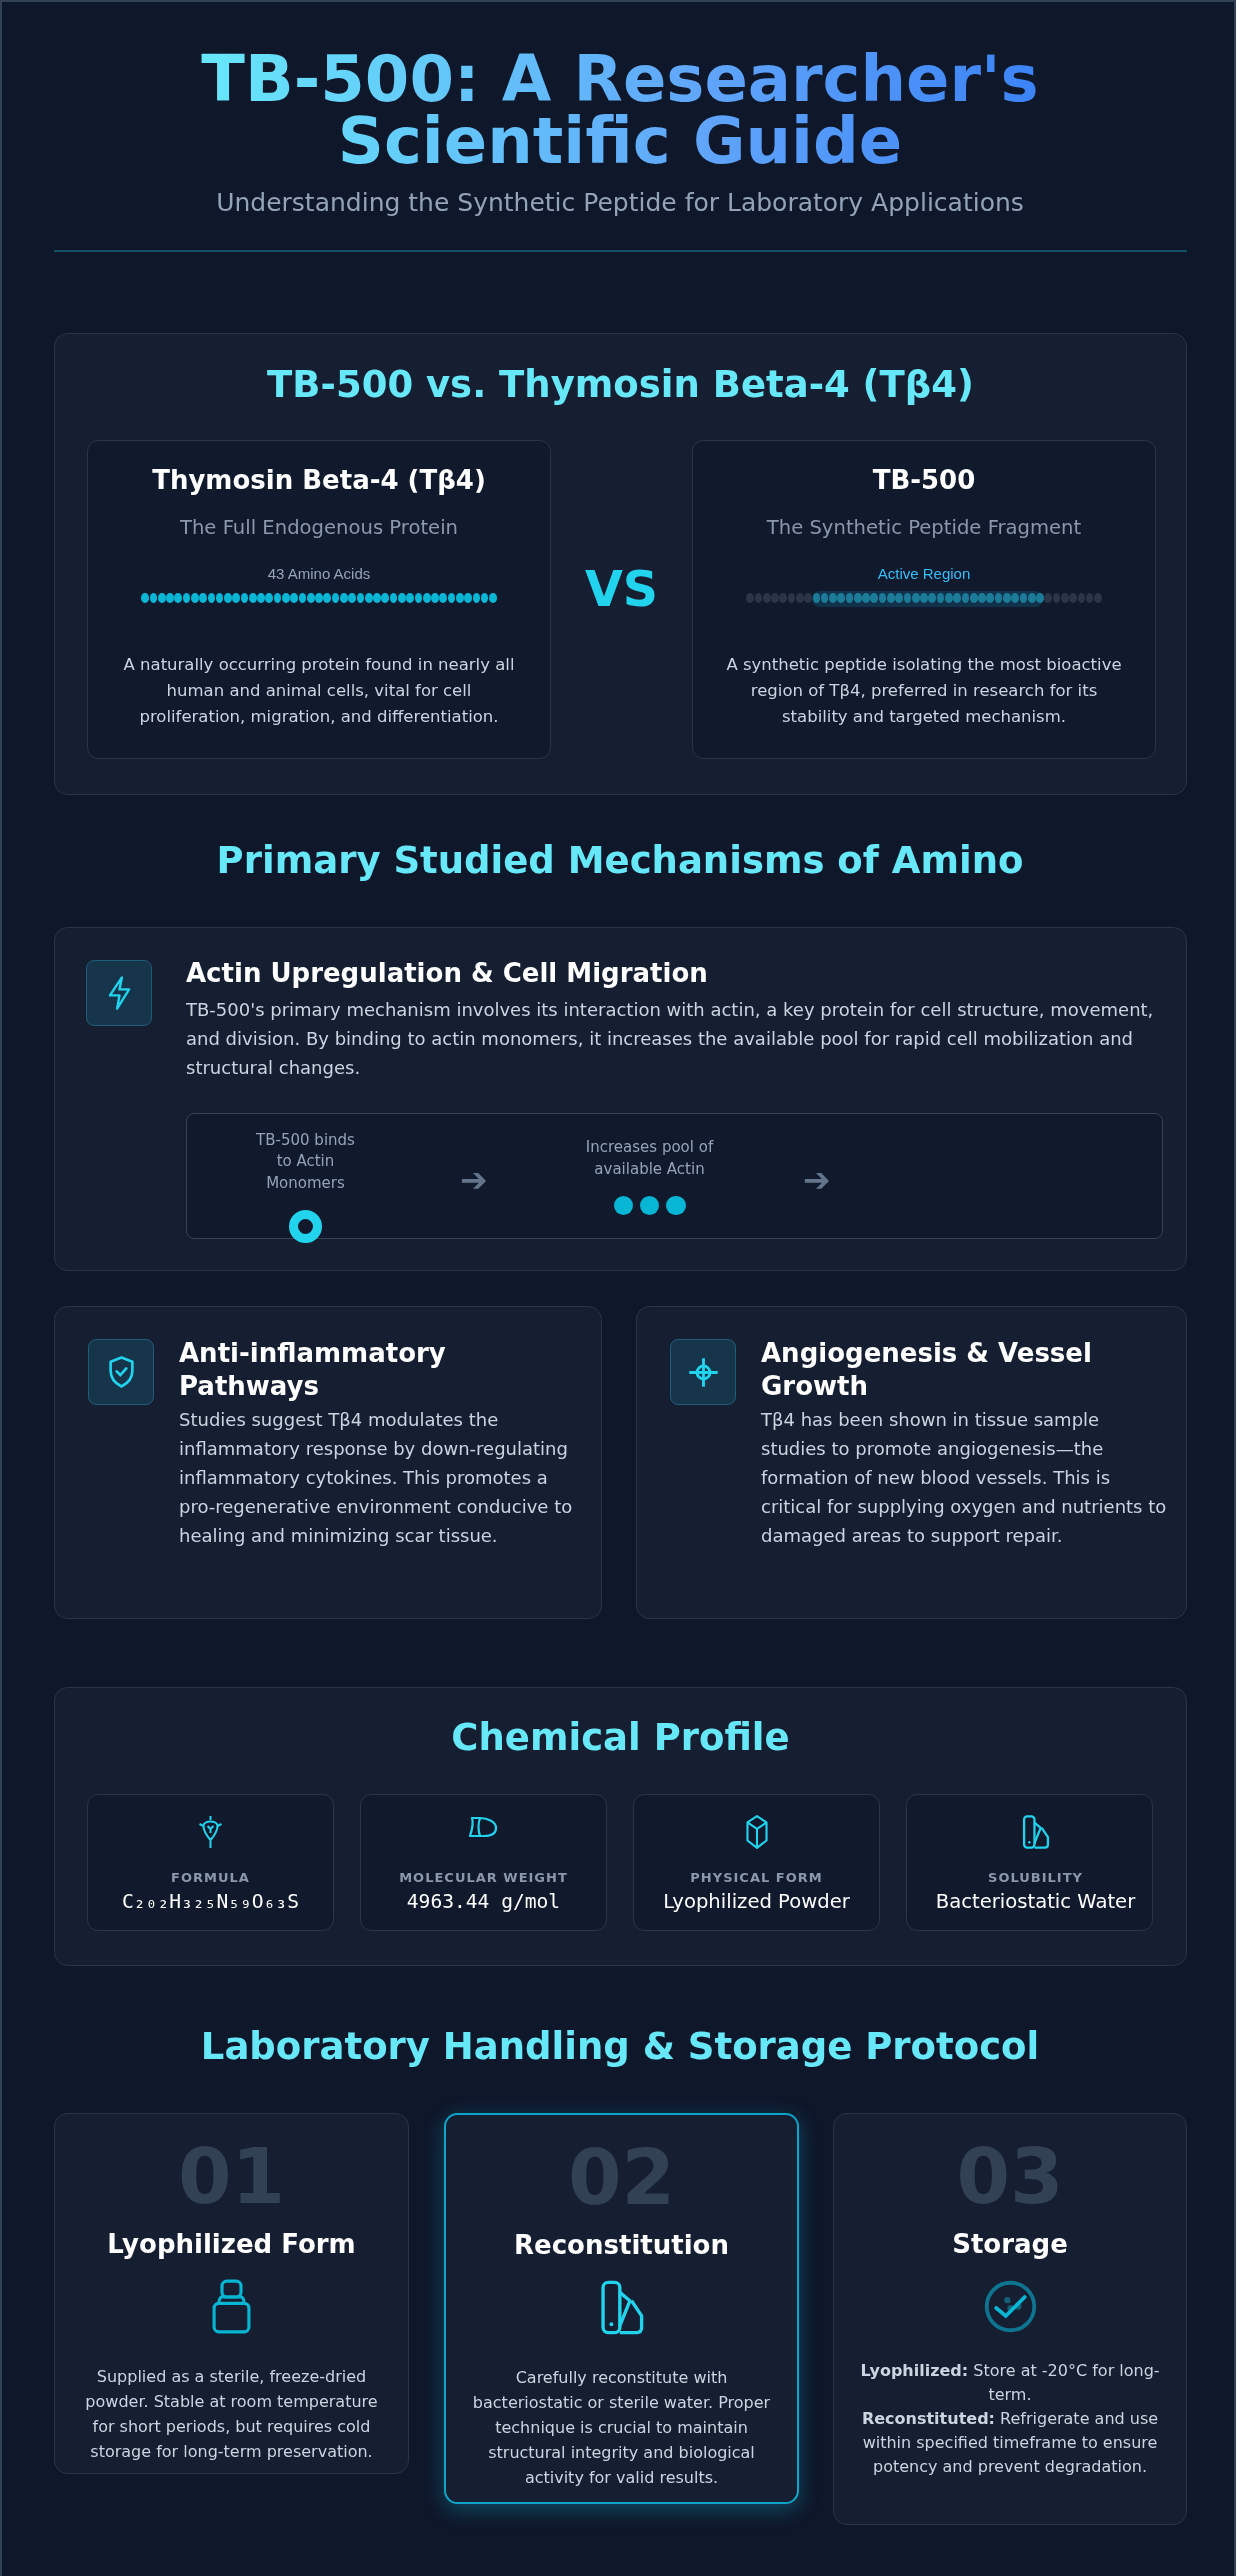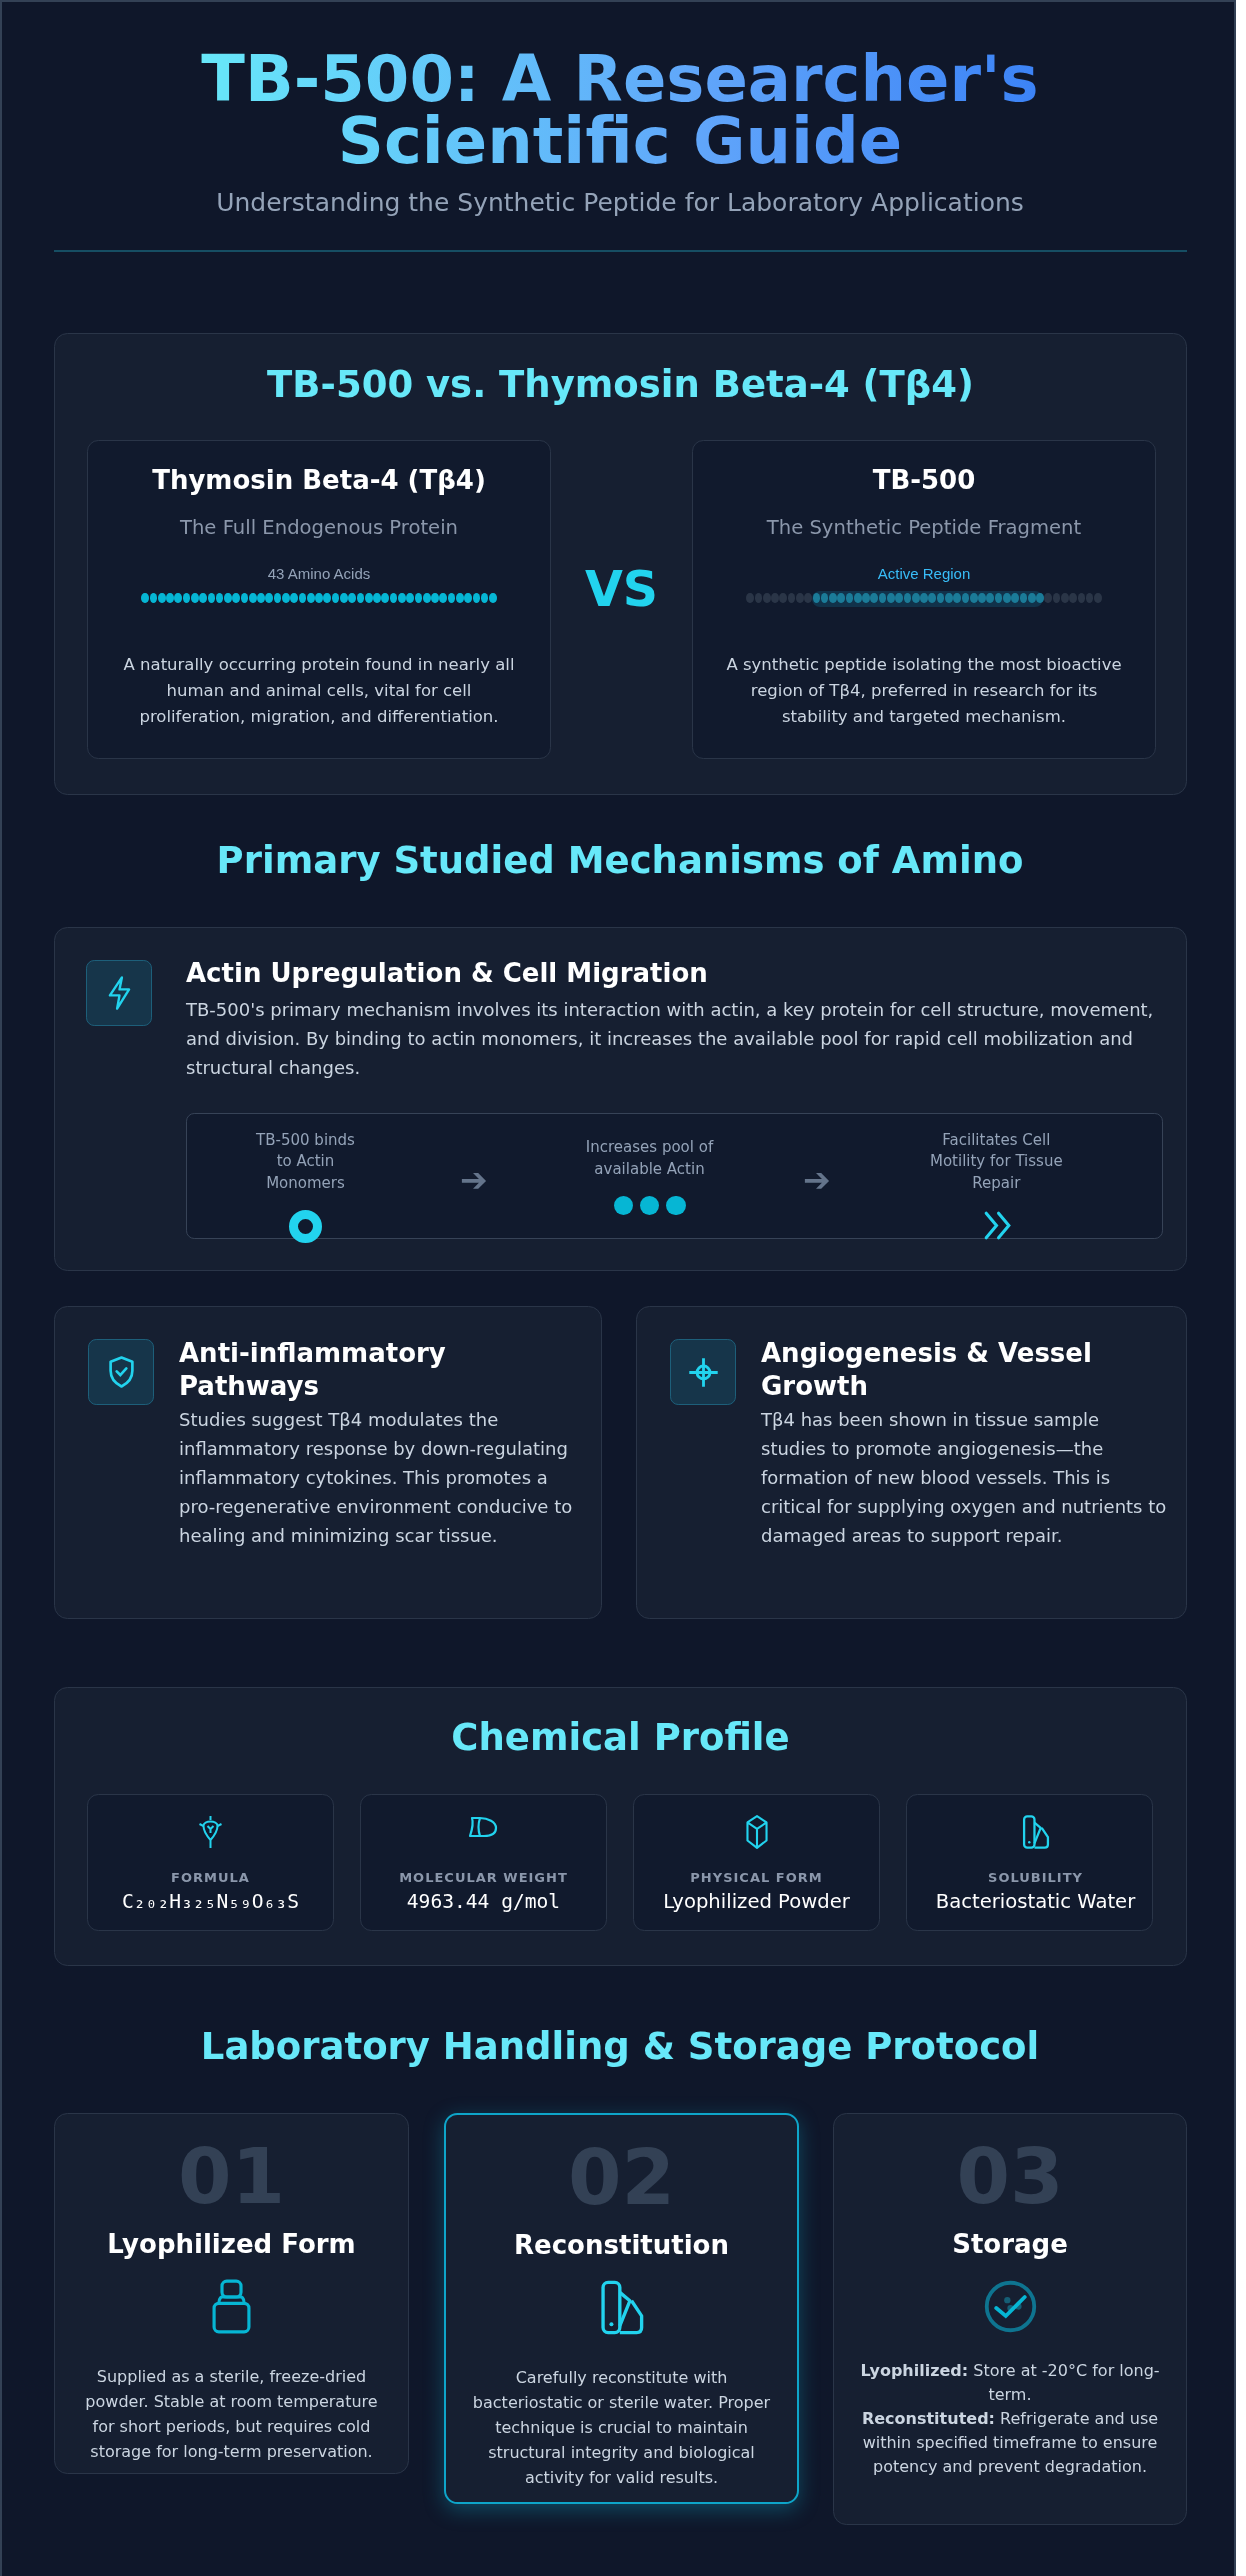--- a/index.html
+++ b/index.html
@@ -231,28 +231,20 @@
       <div class="flow-arrow" style="left:273px;">➔</div>
       <div class="flow-step" style="left:385px; top:23px;text-align:center;">
         <div class="lbl" style="width:134px; margin:0 auto;">Increases pool of available Actin</div>
         <div style="margin:15.5px auto 0; width:72px; display:flex; justify-content:space-between;">
           <span style="width:19.6px;height:19.6px;border-radius:50%;background:#06b6d4;"></span>
           <span style="width:19.6px;height:19.6px;border-radius:50%;background:#06b6d4;"></span>
           <span style="width:19.6px;height:19.6px;border-radius:50%;background:#06b6d4;"></span>
         </div>
       </div>
       <div class="flow-arrow" style="left:616px;">➔</div>
-      <div class="flow-step" style="left:732px; top:15.5px;">
-        <div class="lbl" style="width:165px; margin:0 0 0 -5.2px;">Facilitates Cell Motility for Tissue Repair</div>
-        <div style="margin:15.5px auto 0; width:36px;">
-          <svg width="36" height="31" viewBox="0 0 70 60">
-              <path d="M14 6 L34 30 L14 54 M38 6 L58 30 L38 54" fill="none" stroke="#22d3ee" stroke-width="6" stroke-linecap="round"></path>
-            </svg>
-        </div>
-      </div>
     </div>
   </div>
 
   <div class="card mech2">
     <div class="icon-box" style="left:33px; top:32px;">
       <svg width="29" height="34" viewBox="0 0 24 28">
           <path d="M12 2 L21 5.5 V13 C21 19 17 23.5 12 26 C7 23.5 3 19 3 13 V5.5 Z" fill="none" stroke="#22d3ee" stroke-width="2.2" stroke-linejoin="round"></path>
           <path d="M8 13.5 L11 16.5 L16 11" fill="none" stroke="#22d3ee" stroke-width="2.2" stroke-linecap="round"></path>
         </svg>
     </div>

